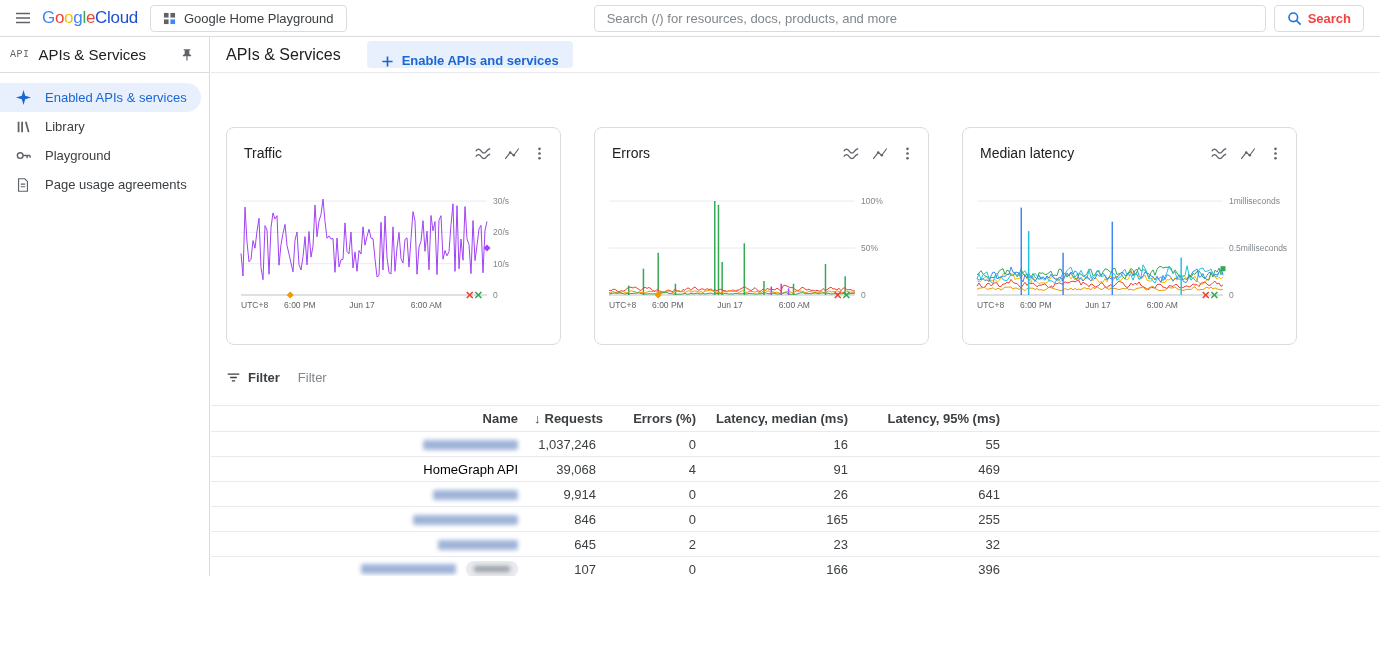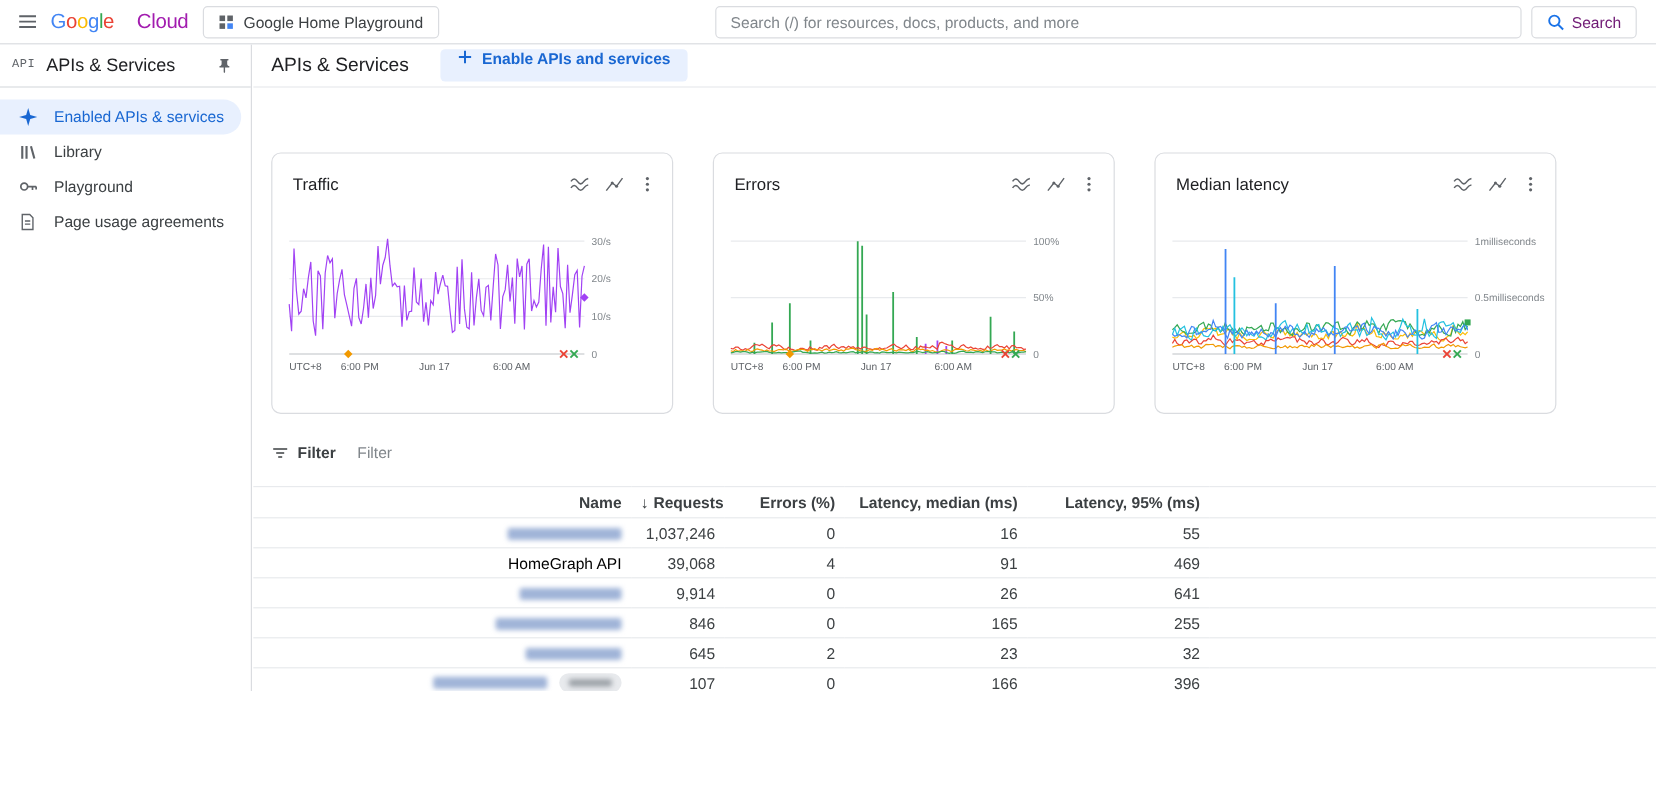--- a/index.html
+++ b/index.html
@@ -3,44 +3,44 @@
 <meta charset="utf-8">
 <style>
   *{box-sizing:border-box;margin:0;padding:0}
   body{font-family:"Liberation Sans","DejaVu Sans",sans-serif;font-size:13px;color:#202124;background:#fff}
   .screen{position:relative;width:1380px;height:576px;overflow:hidden;background:#fff}
 
   
   .topbar{position:absolute;top:0;left:0;width:100%;height:37px;border-bottom:1px solid #dadce0;display:flex;align-items:center;padding:0 16px 0 8px;background:#fff;z-index:4}
   .icon-btn{background:none;border:none;padding:6px;cursor:pointer;display:flex;align-items:center}
   .logo{display:flex;align-items:center;font-size:17px;margin:0 12px 0 4px;cursor:pointer;letter-spacing:-0.3px}
-  .logo .cloud{color:#a21caf;margin-left:19px}
+  .logo .cloud{color:#1d4ed8;margin-left:0}
   .project-btn{display:flex;align-items:center;gap:8px;border:1px solid #dadce0;border-radius:4px;background:#fff;height:27px;padding:0 12px;font-size:13px;color:#3c4043;cursor:pointer;font-family:inherit}
   .search-area{margin-left:auto;display:flex;gap:8px;align-items:center}
   .search-input{width:672px;height:27px;border:1px solid #dadce0;border-radius:4px;padding:0 12px;font-size:13px;font-family:inherit;color:#3c4043;outline:none}
   .search-input::placeholder{color:#80868b}
-  .search-btn{display:flex;align-items:center;gap:6px;height:27px;border:1px solid #dadce0;border-radius:4px;background:#fff;color:#701a75;font-size:13px;font-weight:normal;padding:0 12px;cursor:pointer;font-family:inherit}
+  .search-btn{display:flex;align-items:center;gap:6px;height:27px;border:1px solid #dadce0;border-radius:4px;background:#fff;color:#ef4444;font-size:13px;font-weight:bold;padding:0 12px;cursor:pointer;font-family:inherit}
 
   
   .sidebar{position:absolute;top:37px;left:0;bottom:0;width:210px;border-right:1px solid #dadce0;background:#fff;z-index:3}
   .sidebar-header{height:36px;border-bottom:1px solid #dadce0;display:flex;align-items:center;padding:0 12px 0 10px;gap:9px}
   .api-glyph{font-size:10px;font-weight:normal;color:#5f6368;letter-spacing:0.5px;font-family:"Liberation Mono","DejaVu Sans Mono",monospace}
   .sidebar-title{font-size:15px;color:#202124}
   .pin-btn{margin-left:auto;background:none;border:none;cursor:pointer;display:flex;padding:3px}
   .nav{padding-top:10px}
   .nav-item{display:flex;align-items:center;gap:13px;height:29px;padding-left:14px;color:#3c4043;cursor:pointer}
   .nav-label{font-size:13px;white-space:nowrap}
   .nav-item.active{background:#e8f0fe;color:#1967d2;border-radius:0 16px 16px 0;margin-right:8px}
   .nav-icon{width:18px;height:18px;display:flex;align-items:center;justify-content:center}
 
   
   .main{position:absolute;top:37px;left:211px;right:0;bottom:0;overflow:hidden;background:#fff}
   .main-header{display:flex;align-items:center;height:36px;padding-left:15px;gap:26px;border-bottom:1px solid #e8eaed}
   .main-title{font-size:16px;font-weight:normal;color:#202124}
-  .enable-btn{display:flex;align-items:flex-start;gap:8px;background:#e8f0fe;border:none;border-radius:4px;color:#1967d2;font-size:13px;font-weight:bold;height:27px;padding:0 14px;cursor:pointer;font-family:inherit}
+  .enable-btn{display:flex;align-items:flex-end;gap:8px;background:#e8f0fe;border:none;border-radius:4px;color:#1967d2;font-size:13px;font-weight:bold;height:27px;padding:0 14px;cursor:pointer;font-family:inherit}
 
   
   .cards{display:flex;gap:33px;margin:54px 0 0 15px}
   .card{width:335px;height:218px;border:1px solid #dadce0;border-radius:8px;background:#fff}
   .card-header{display:flex;align-items:center;padding:13px 8px 0 17px}
   .card-title{font-size:14px;color:#202124}
   .card-actions{margin-left:auto;display:flex;align-items:center;gap:1px}
   .card-action{background:none;border:none;padding:3px 5px;cursor:pointer;display:flex;align-items:center}
   .chart-svg{display:block;margin-top:12px}
   .chart-svg text{font-family:"Liberation Sans","DejaVu Sans",sans-serif}

